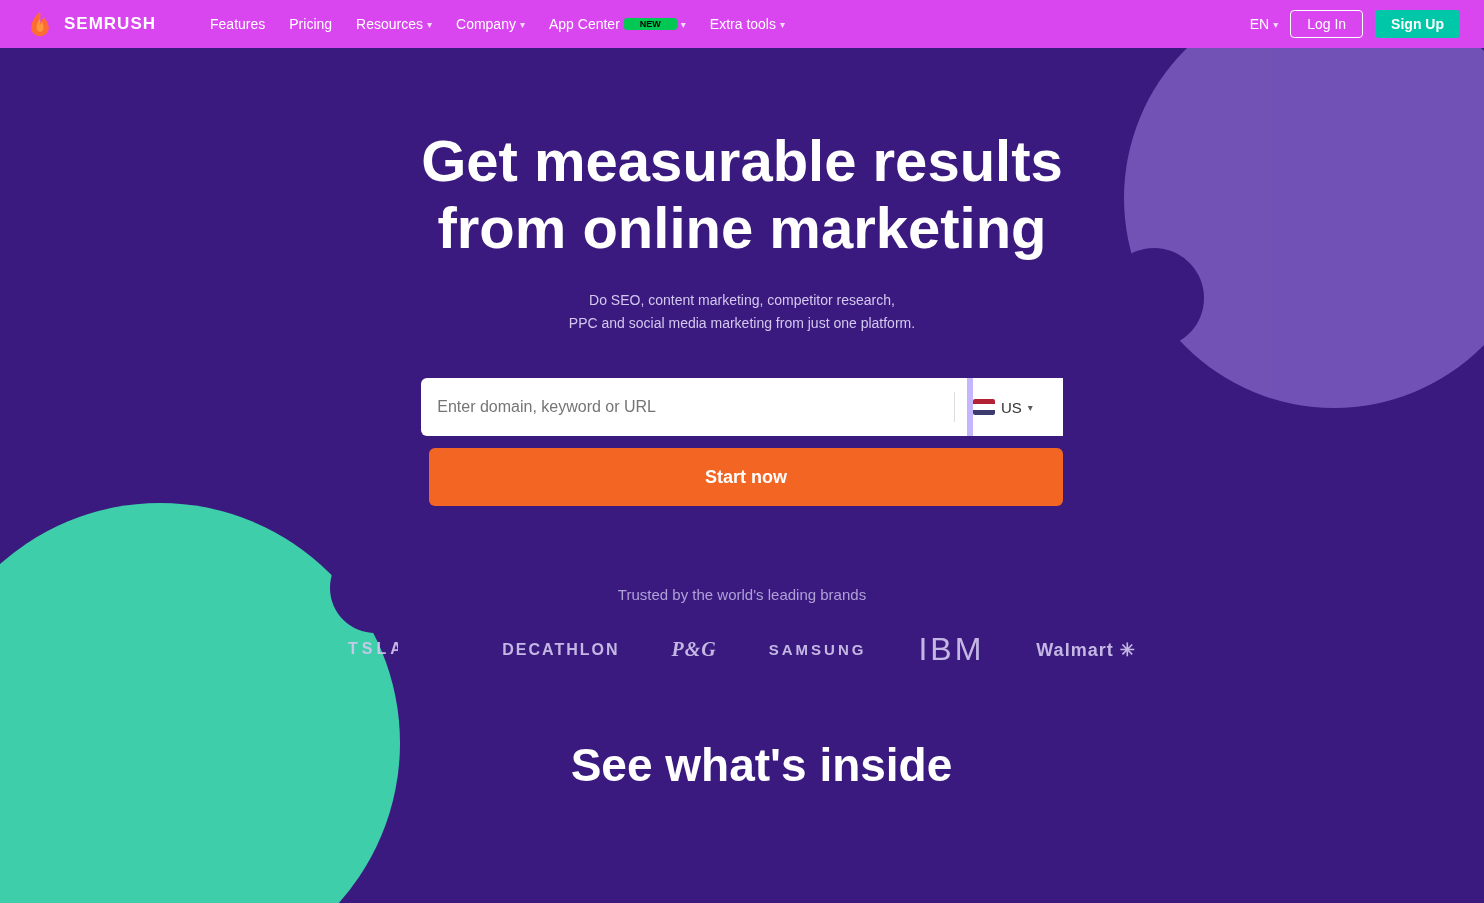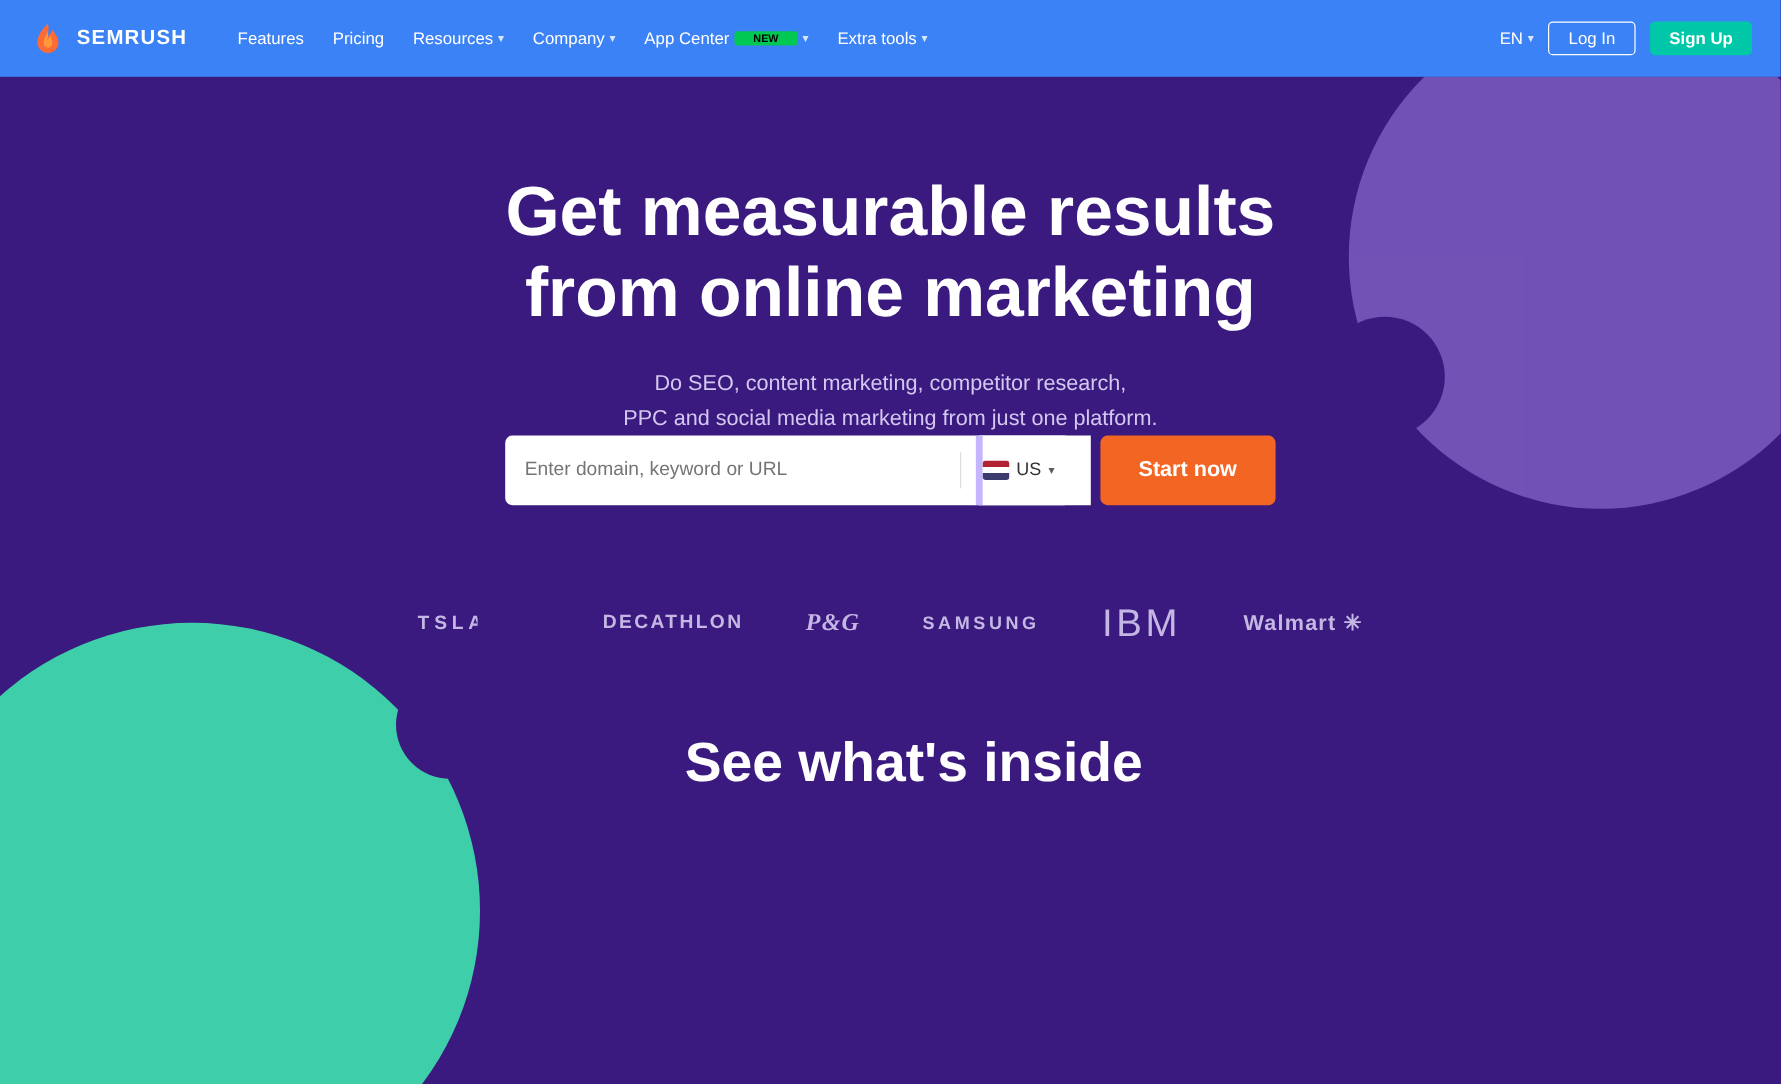--- a/index.html
+++ b/index.html
@@ -1,25 +1,25 @@
 <!DOCTYPE html>
 <html><head>
   <meta charset="utf-8">
   <style>
     * { margin: 0; padding: 0; box-sizing: border-box; }
     body { font-family: -apple-system, BlinkMacSystemFont, 'Segoe UI', sans-serif; background: #3a1a7e; overflow-x: hidden; }
 
     
     nav {
-      background: #3b82f6;
-      height: 64px;
+      background: #d946ef;
+      height: 48px;
       display: flex;
       align-items: center;
       padding: 0 24px;
-      gap: 0;
+      gap: 12px;
       position: relative;
       z-index: 10;
     }
     .nav-logo {
       display: flex;
       align-items: center;
       gap: 8px;
       margin-right: 32px;
       text-decoration: none;
     }
@@ -152,33 +152,34 @@
       padding: 0 20px;
     }
     .hero-title {
       font-size: 58px;
       font-weight: 800;
       color: #fff;
       line-height: 1.15;
       margin-bottom: 28px;
     }
     .hero-subtitle {
-      font-size: 18px;
+      font-size: 14px;
       color: #d4c8f0;
       line-height: 1.6;
+      margin-bottom: 44px;
     }
 
     
     .search-bar {
       display: flex;
-      align-items: center;
-      gap: 0;
+      gap: 12px;
       max-width: 700px;
       width: 100%;
       margin: 0 auto 60px;
+      flex-direction: column;
     }
     .search-input-wrap {
       display: flex;
       align-items: center;
       background: #fff;
       border-radius: 6px 0 0 6px;
       flex: 1;
       height: 58px;
       padding: 0 16px;
       border: none;
@@ -357,20 +358,21 @@
           <span class="flag"></span>
           <span>US</span>
           <span class="chevron">▾</span>
         </div>
       </div>
       <button class="btn-start">Start now</button>
     </div>
   </div>
 
   <div class="trusted-section">
+    <p class="trusted-label">Trusted by the world's leading brands</p>
     <div class="brand-logos">
 
       <div class="brand-logo tesla">
         <svg width="50" height="22" viewBox="0 0 50 22" fill="none" xmlns="http://www.w3.org/2000/svg">
           <text x="0" y="18" fill="#d4c8f0" font-size="16" font-family="sans-serif" font-weight="700" letter-spacing="4">TSLA</text>
         </svg>
       </div>
 
       <div class="brand-logo apple" style="color:#d4c8f0;font-size:28px;line-height:1;">
         

